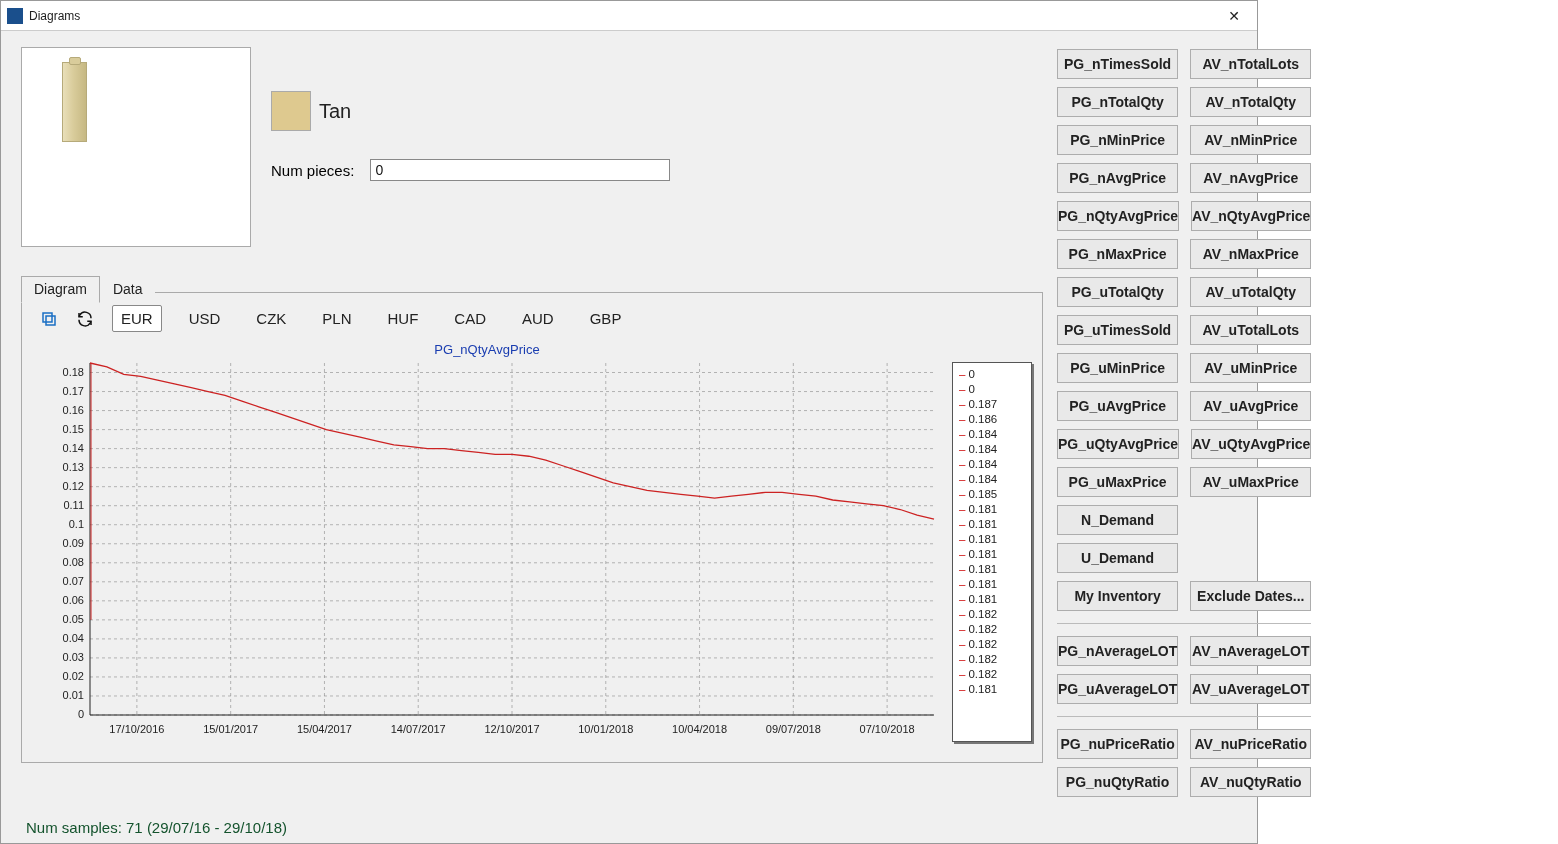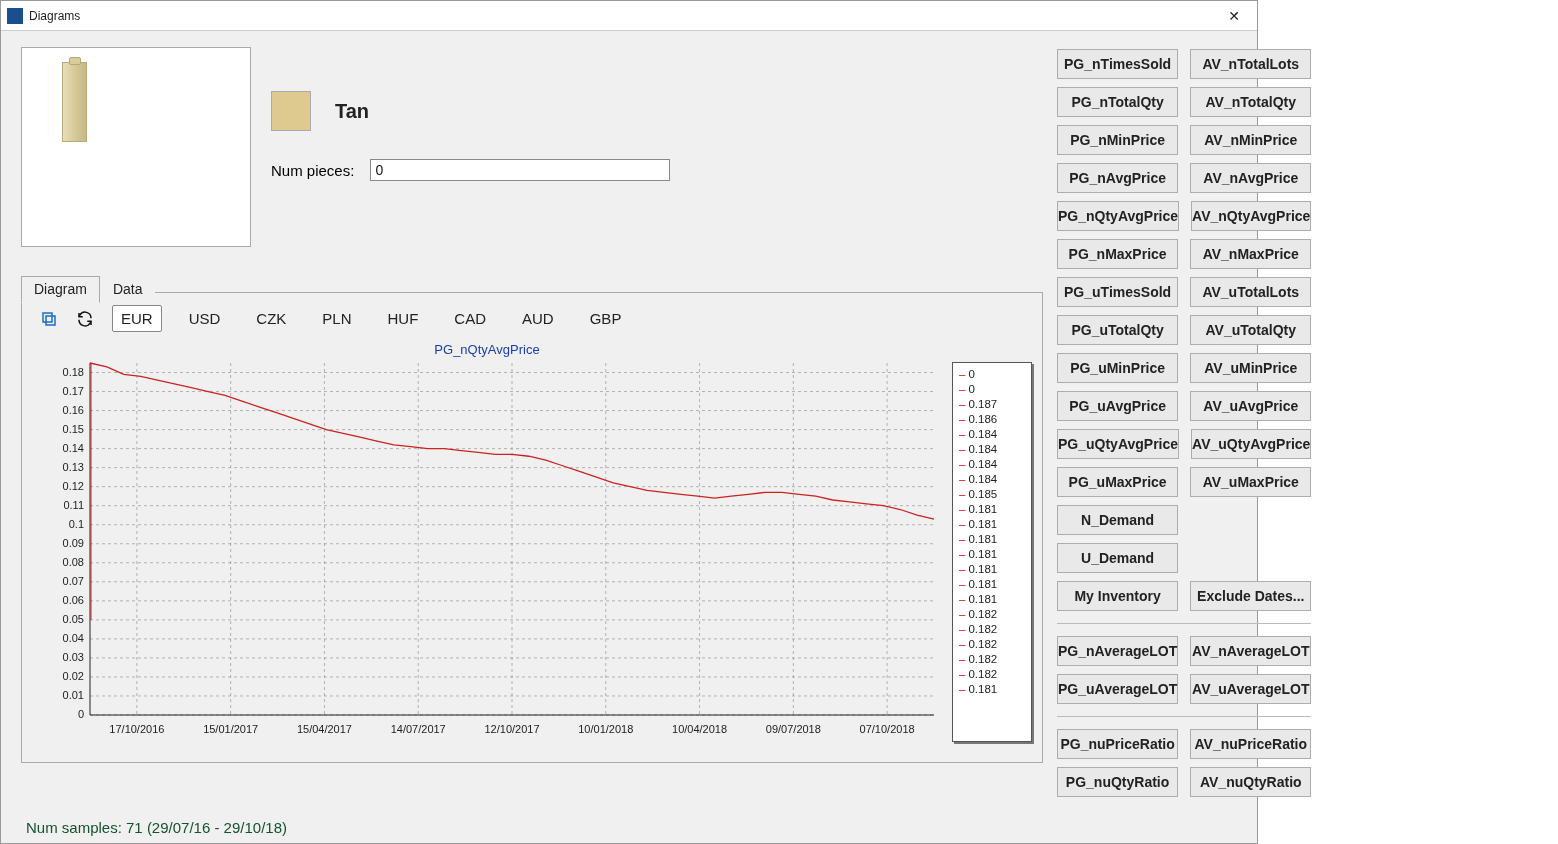--- a/index.html
+++ b/index.html
@@ -10,21 +10,21 @@
 .titlebar .title { font-size:12px; color:#222; flex:1; }
 .titlebar .close { width:46px; height:100%; display:flex; align-items:center; justify-content:center; color:#222; font-size:14px; }
 .body { flex:1; background:#f0f0f0; padding:16px 14px 6px 20px; display:flex; flex-direction:row; gap:14px; }
 .leftcol { flex:1; display:flex; flex-direction:column; }
 .topinfo { display:flex; gap:20px; height:200px; }
 .thumb { width:230px; height:200px; border:1px solid #aaa; background:#fff; position:relative; display:flex; align-items:flex-start; justify-content:flex-start; }
 .brick { position:absolute; left:40px; top:14px; width:25px; height:80px; background:linear-gradient(90deg,#e9dfb9 0%,#d9cc9b 45%,#c6b883 100%); border:1px solid #b6aa7a; }
 .brick:before{content:"";position:absolute;top:-6px;left:6px;width:10px;height:6px;background:#d9cc9b;border:1px solid #b6aa7a;border-radius:2px;}
 .metacol { display:flex; flex-direction:column; gap:28px; padding-top:4px; }
 .partname { font-size:22px; color:#222; }
-.colorrow { display:flex; align-items:center; gap:24px; margin-top:40px;font-weight:bold;}
+.colorrow { display:flex; align-items:center; gap:8px; margin-top:40px;}
 .swatch { width:40px; height:40px; background:#dec98f; border:1px solid #aaa; }
 .colorlabel { font-size:20px; color:#222; }
 .numrow { display:flex; align-items:center; gap:16px; font-size:15px; }
 .numrow input { width:300px; height:22px; font-size:14px; padding:1px 4px; border:1px solid #888; background:#fff; color:#111;}
 .tabs { margin-top:18px; display:flex; border-bottom:1px solid #aaa; }
 .tab { padding:4px 12px 5px; font-size:14px; background:#f0f0f0; border:1px solid transparent; border-bottom:none; color:#222; position:relative; top:11px;}
 .tab.active { background:#f0f0f0; border:1px solid #aaa; border-bottom:1px solid #f0f0f0; }
 .tabbody { border:1px solid #aaa; border-top:none; padding:10px 10px 6px 10px; background:#f0f0f0; min-height:470px; display:flex; flex-direction:column; }
 .toolbar { display:flex; align-items:center; gap:18px; padding:2px 4px 10px 8px; font-size:15px; color:#222; }
 .tbicon { width:18px; height:18px; color:#1a6fc4; }
@@ -211,26 +211,26 @@
           </div>
           <div class="brow">
             <div class="gbtn">PG_nQtyAvgPrice</div>
             <div class="gbtn">AV_nQtyAvgPrice</div>
           </div>
           <div class="brow">
             <div class="gbtn">PG_nMaxPrice</div>
             <div class="gbtn">AV_nMaxPrice</div>
           </div>
           <div class="brow">
+            <div class="gbtn">PG_uTotalQty</div>
+            <div class="gbtn">AV_uTotalQty</div>
+          </div>
+          <div class="brow">
             <div class="gbtn">PG_uTimesSold</div>
             <div class="gbtn">AV_uTotalLots</div>
-          </div>
-          <div class="brow">
-            <div class="gbtn">PG_uTotalQty</div>
-            <div class="gbtn">AV_uTotalQty</div>
           </div>
           <div class="brow">
             <div class="gbtn">PG_uMinPrice</div>
             <div class="gbtn">AV_uMinPrice</div>
           </div>
           <div class="brow">
             <div class="gbtn">PG_uAvgPrice</div>
             <div class="gbtn">AV_uAvgPrice</div>
           </div>
           <div class="brow">

